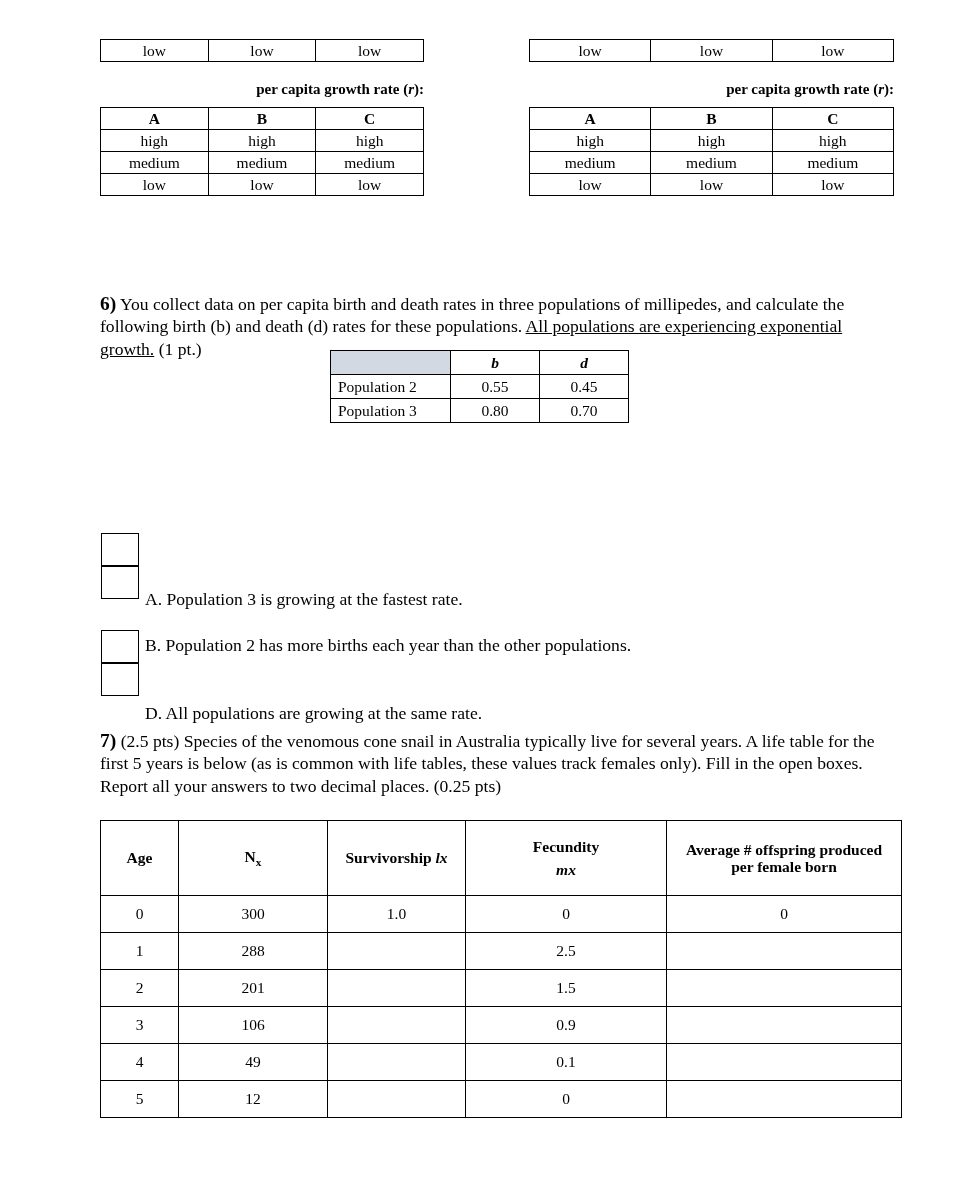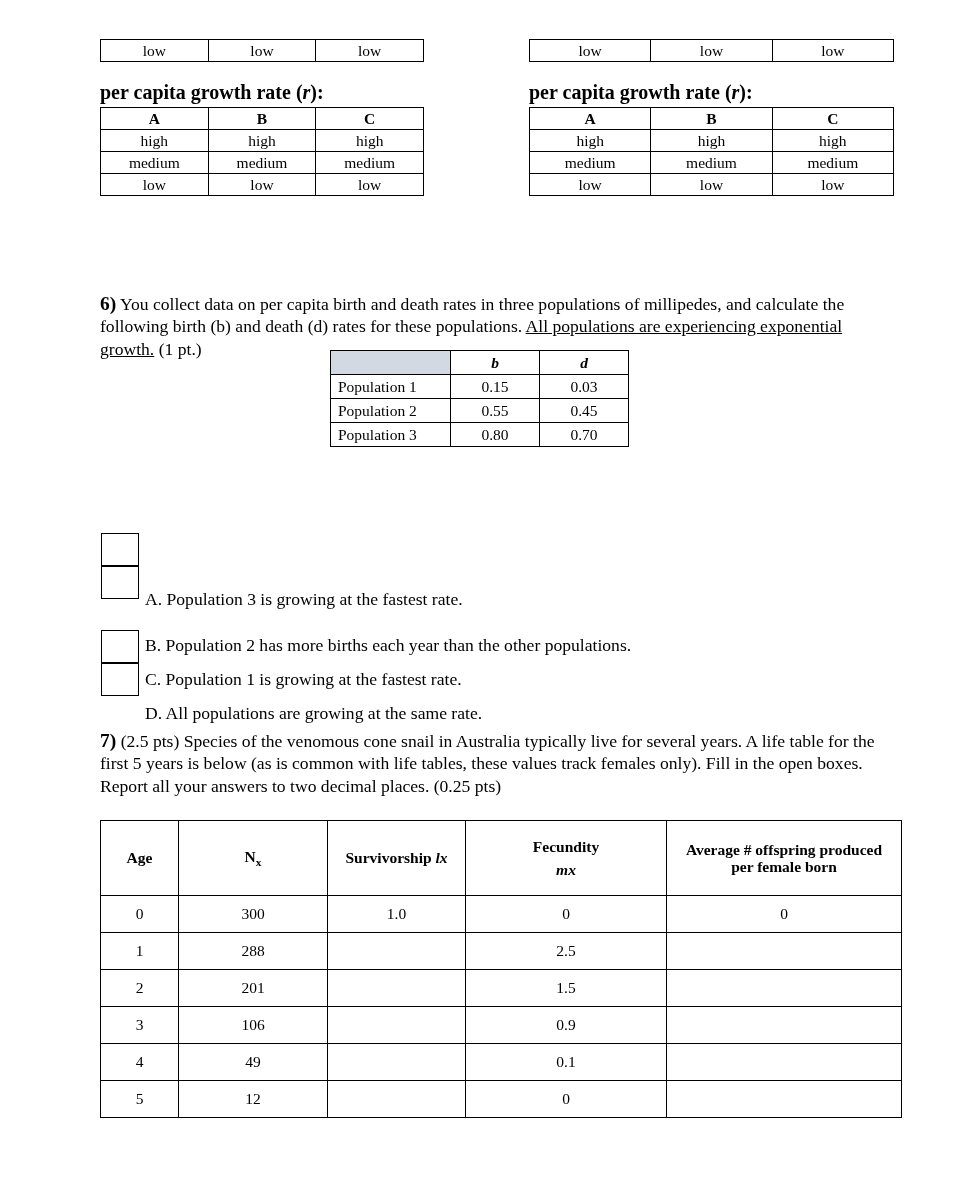--- a/index.html
+++ b/index.html
@@ -43,22 +43,22 @@
   }
 
   
   .frag-left  { left: 100px; top: 39px;  width: 324px; }
   .frag-right { left: 529px; top: 39px;  width: 365px; }
   .frag-left td, .frag-right td { height: 19px; }
 
   .rate-title {
     position: absolute;
     font-weight: bold;
-    font-size: 20px;
-    text-align: left;
+    font-size: 15px;
+    text-align: right;
     white-space: nowrap;
   }
   .rate-title-left  { left: 100px; top: 81px; width: 324px; }
   .rate-title-right { left: 529px; top: 81px; width: 365px; }
 
   .rate-left  { left: 100px; top: 107px; width: 324px; }
   .rate-right { left: 529px; top: 107px; width: 365px; }
   .rate-left td, .rate-right td,
   .rate-left th, .rate-right th { height: 19px; }
 
@@ -222,46 +222,40 @@
   <div class="para" id="q6-text"><span class="qnum">6)</span><span> You collect data on per capita birth and death rates in three populations of millipedes, and calculate the following birth (b) and death (d) rates for these populations. </span><span class="uline">All populations are experiencing exponential growth.</span><span> (1 pt.)</span></div>
 
   <table class="grid bd-table">
     <tbody>
         <tr>
       <th class="corner" style="width:115px"></th>
       <th style="width:84px">b</th>
       <th style="width:84px">d</th>
     </tr>
     <tr>
-      <td class="rowlabel">Population 1</td>
-      <td>0.15</td>
-      <td>0.03</td>
-    </tr>
-    <tr>
       <td class="rowlabel">Population 2</td>
       <td>0.55</td>
       <td>0.45</td>
     </tr>
     <tr>
       <td class="rowlabel">Population 3</td>
       <td>0.80</td>
       <td>0.70</td>
     </tr>
   </tbody>
     </table>
 
 
   <div class="tf-box" id="tf-box-a"></div>
   <div class="tf-box" id="tf-box-b"></div>
   <div class="tf-box" id="tf-box-c"></div>
   <div class="tf-box" id="tf-box-d"></div>
 
   <div class="tf-label" id="tf-label-a">A.  Population 3 is growing at the fastest rate.</div>
   <div class="tf-label" id="tf-label-b">B.  Population 2 has more births each year than the other populations.</div>
-  <div class="tf-label" id="tf-label-c">C.  Population 1 is growing at the fastest rate.</div>
   <div class="tf-label" id="tf-label-d">D.  All populations are growing at the same rate.</div>
 
   <div class="para" id="q7-text"><span class="qnum">7)</span><span> (2.5 pts) Species of the venomous cone snail in Australia typically live for several years.  A life table for the first 5 years is below (as is common with life tables, these values track females only). Fill in the open boxes. Report all your answers to two decimal places. (0.25 pts)</span></div>
 
   <table class="grid life-table">
     <tbody>
         <tr>
       <th class="c-age">Age</th>
       <th class="c-nx"><span>N</span><sub>x</sub></th>
       <th class="c-lx"><span>Survivorship </span><span class="ital">lx</span></th>

